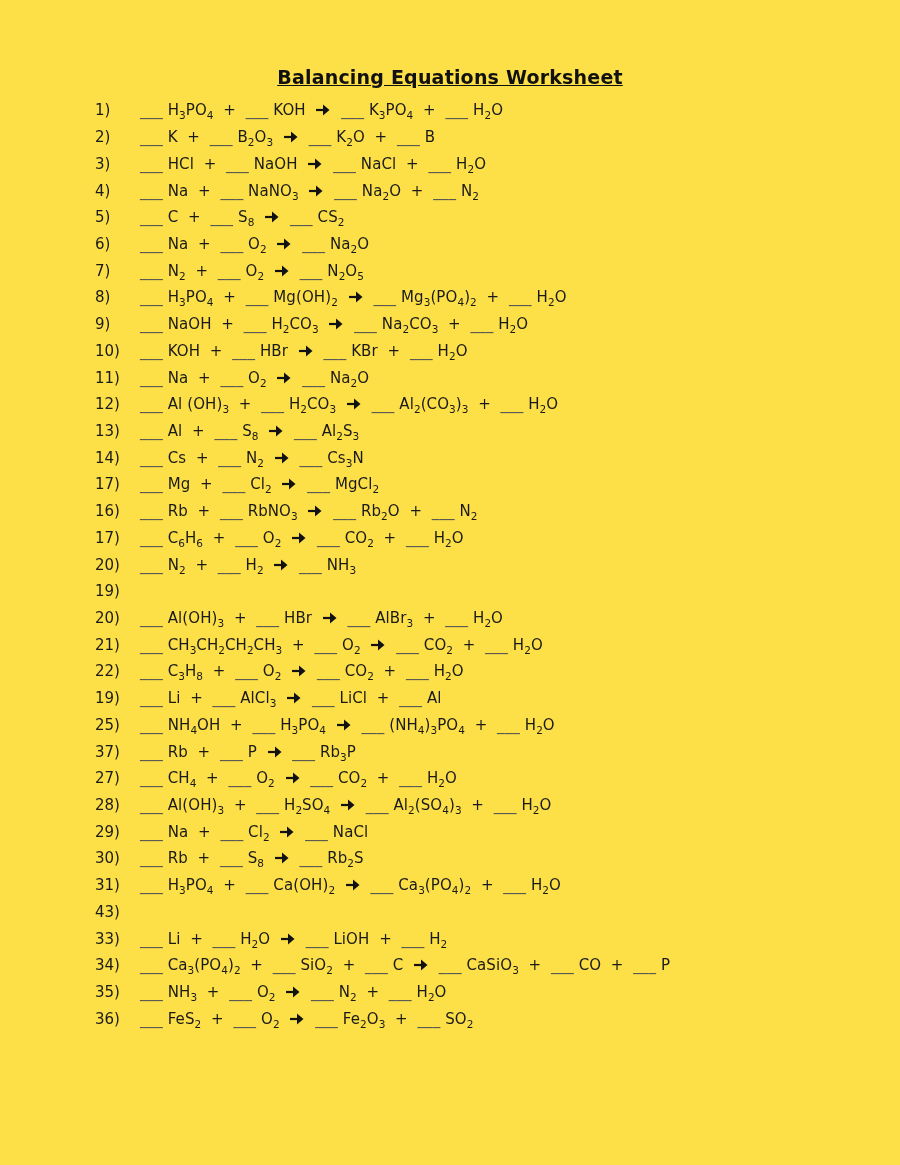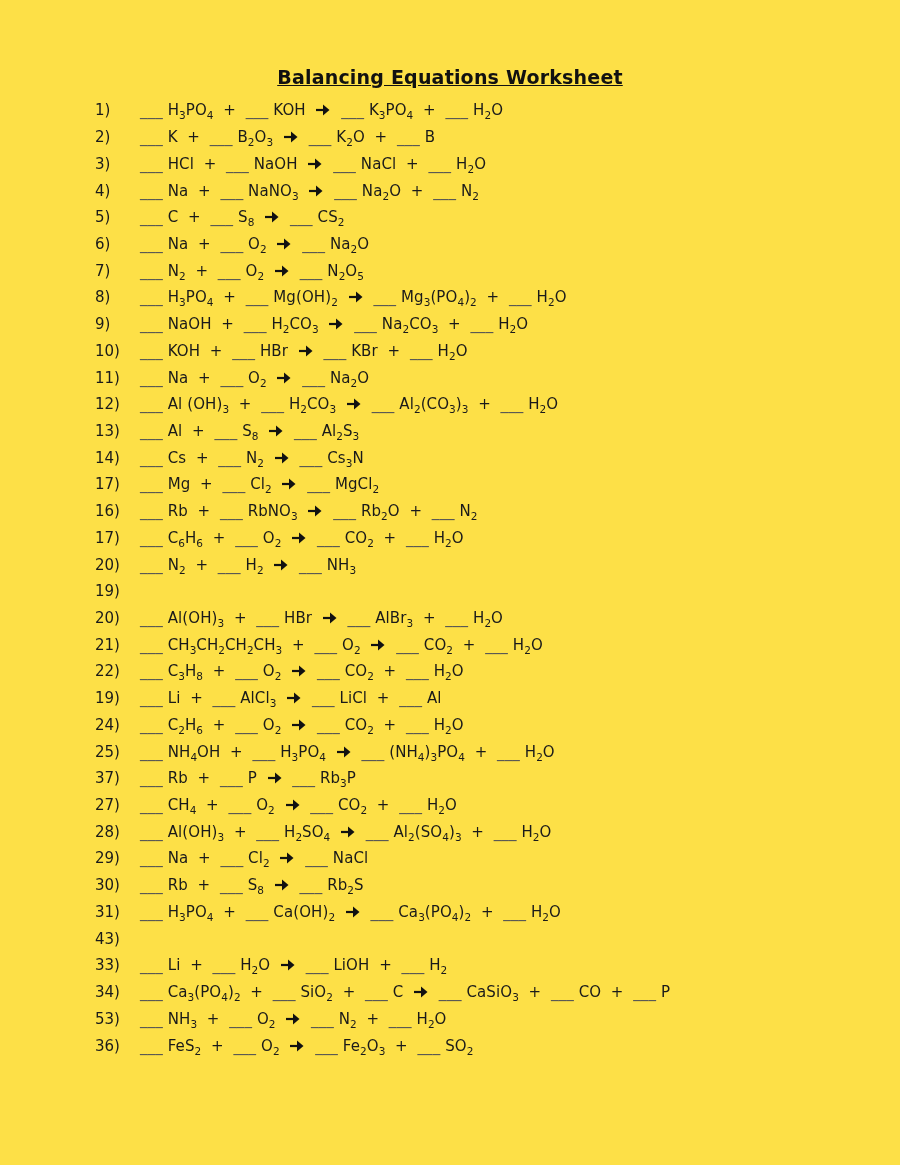--- a/index.html
+++ b/index.html
@@ -222,27 +222,20 @@
             </svg></span>  <span class="blank">___</span> CO<sub>2</sub>  +  <span class="blank">___</span> H<sub>2</sub>O</span>
   </div>
       <div class="eq-row">
     <span class="eq-num">19)</span>
     <span class="eq-text"><span class="blank">___</span> Li  +  <span class="blank">___</span> AlCl<sub>3</sub>  <span class="arrow"><svg width="14" height="12" viewBox="0 0 14 12" xmlns="http://www.w3.org/2000/svg">
               <rect x="0" y="4.9" width="8" height="2.2" fill="#111111"></rect>
               <path d="M7 0.5 L13.5 6 L7 11.5 Z" fill="#111111"></path>
             </svg></span>  <span class="blank">___</span> LiCl  +  <span class="blank">___</span> Al</span>
   </div>
       <div class="eq-row">
-    <span class="eq-num">24)</span>
-    <span class="eq-text"><span class="blank">___</span> C<sub>2</sub>H<sub>6</sub>  +  <span class="blank">___</span> O<sub>2</sub>  <span class="arrow"><svg width="14" height="12" viewBox="0 0 14 12" xmlns="http://www.w3.org/2000/svg">
-              <rect x="0" y="4.9" width="8" height="2.2" fill="#111111"></rect>
-              <path d="M7 0.5 L13.5 6 L7 11.5 Z" fill="#111111"></path>
-            </svg></span>  <span class="blank">___</span> CO<sub>2</sub>  +  <span class="blank">___</span> H<sub>2</sub>O</span>
-  </div>
-      <div class="eq-row">
     <span class="eq-num">25)</span>
     <span class="eq-text"><span class="blank">___</span> NH<sub>4</sub>OH  +  <span class="blank">___</span> H<sub>3</sub>PO<sub>4</sub>  <span class="arrow"><svg width="14" height="12" viewBox="0 0 14 12" xmlns="http://www.w3.org/2000/svg">
               <rect x="0" y="4.9" width="8" height="2.2" fill="#111111"></rect>
               <path d="M7 0.5 L13.5 6 L7 11.5 Z" fill="#111111"></path>
             </svg></span>  <span class="blank">___</span> (NH<sub>4</sub>)<sub>3</sub>PO<sub>4</sub>  +  <span class="blank">___</span> H<sub>2</sub>O</span>
   </div>
       <div class="eq-row">
     <span class="eq-num">37)</span>
     <span class="eq-text"><span class="blank">___</span> Rb  +  <span class="blank">___</span> P  <span class="arrow"><svg width="14" height="12" viewBox="0 0 14 12" xmlns="http://www.w3.org/2000/svg">
               <rect x="0" y="4.9" width="8" height="2.2" fill="#111111"></rect>
@@ -295,21 +288,21 @@
             </svg></span>  <span class="blank">___</span> LiOH  +  <span class="blank">___</span> H<sub>2</sub></span>
   </div>
       <div class="eq-row">
     <span class="eq-num">34)</span>
     <span class="eq-text"><span class="blank">___</span> Ca<sub>3</sub>(PO<sub>4</sub>)<sub>2</sub>  +  <span class="blank">___</span> SiO<sub>2</sub>  +  <span class="blank">___</span> C  <span class="arrow"><svg width="14" height="12" viewBox="0 0 14 12" xmlns="http://www.w3.org/2000/svg">
               <rect x="0" y="4.9" width="8" height="2.2" fill="#111111"></rect>
               <path d="M7 0.5 L13.5 6 L7 11.5 Z" fill="#111111"></path>
             </svg></span>  <span class="blank">___</span> CaSiO<sub>3</sub>  +  <span class="blank">___</span> CO  +  <span class="blank">___</span> P</span>
   </div>
       <div class="eq-row">
-    <span class="eq-num">53)</span>
+    <span class="eq-num">35)</span>
     <span class="eq-text"><span class="blank">___</span> NH<sub>3</sub>  +  <span class="blank">___</span> O<sub>2</sub>  <span class="arrow"><svg width="14" height="12" viewBox="0 0 14 12" xmlns="http://www.w3.org/2000/svg">
               <rect x="0" y="4.9" width="8" height="2.2" fill="#111111"></rect>
               <path d="M7 0.5 L13.5 6 L7 11.5 Z" fill="#111111"></path>
             </svg></span>  <span class="blank">___</span> N<sub>2</sub>  +  <span class="blank">___</span> H<sub>2</sub>O</span>
   </div>
       <div class="eq-row">
     <span class="eq-num">36)</span>
     <span class="eq-text"><span class="blank">___</span> FeS<sub>2</sub>  +  <span class="blank">___</span> O<sub>2</sub>  <span class="arrow"><svg width="14" height="12" viewBox="0 0 14 12" xmlns="http://www.w3.org/2000/svg">
               <rect x="0" y="4.9" width="8" height="2.2" fill="#111111"></rect>
               <path d="M7 0.5 L13.5 6 L7 11.5 Z" fill="#111111"></path>

